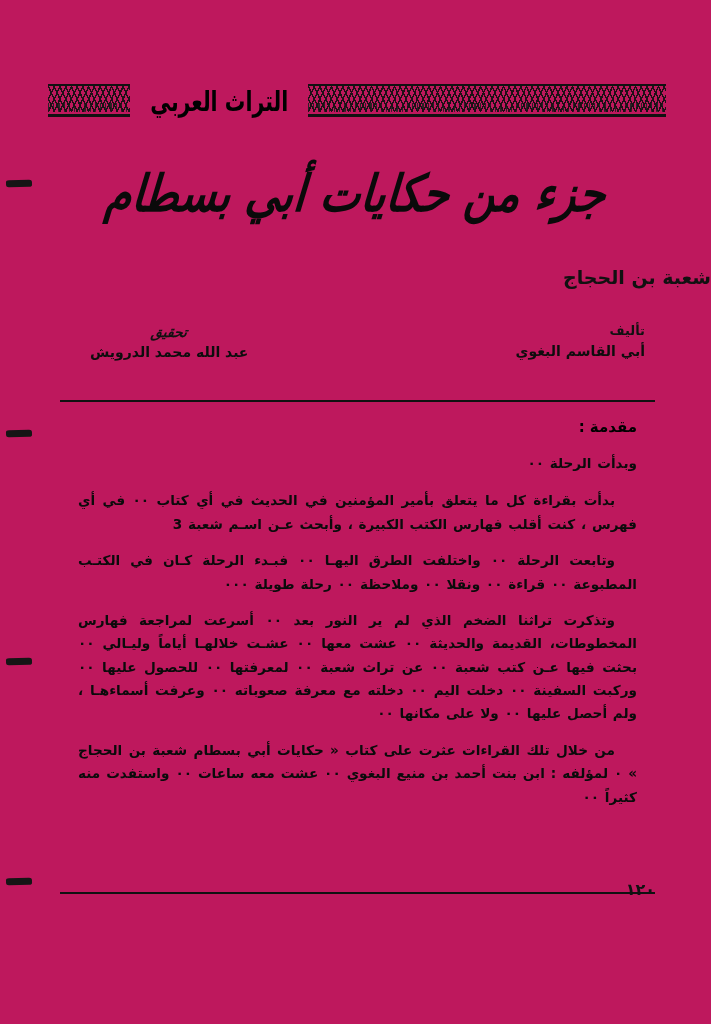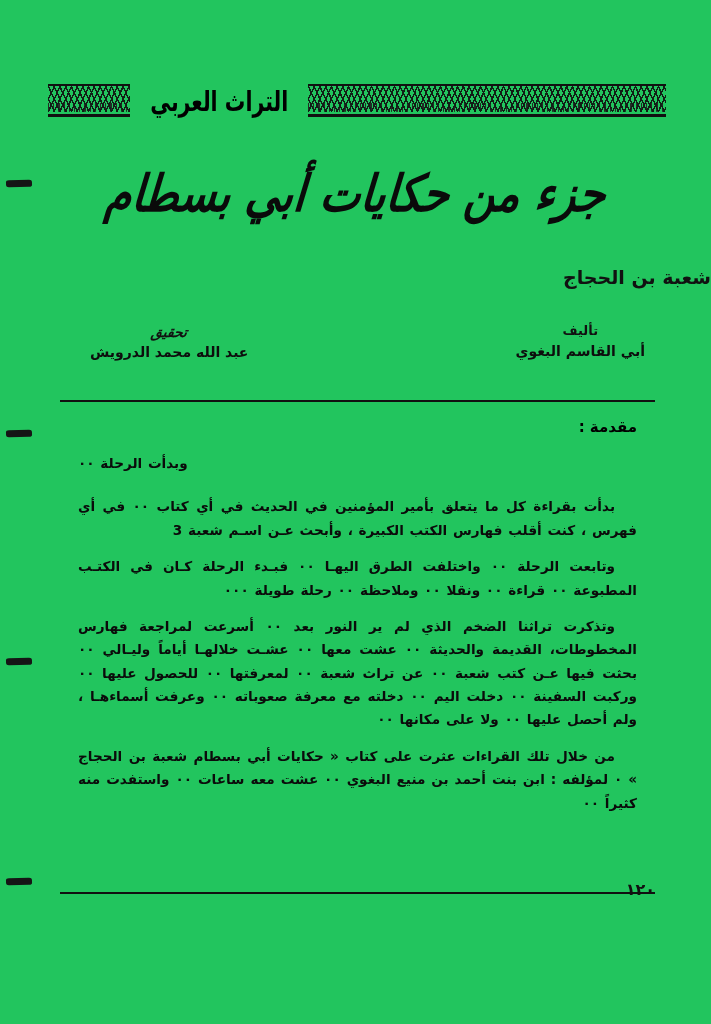--- a/index.html
+++ b/index.html
@@ -10,21 +10,21 @@
   }
   body {
     font-family: "DejaVu Sans", "Liberation Sans", sans-serif;
   }
 
   #page {
     position: relative;
     width: 711px;
     height: 1024px;
     margin: 0 auto;
-    background: #22c55e;
+    background: #be185d;
     overflow: hidden;
   }
 
   
   .margin-mark {
     position: absolute;
     left: 6px;
     width: 26px;
     height: 7px;
     background: #151515;
@@ -129,21 +129,21 @@
     right: 60px;
     top: 322px;
     height: 60px;
   }
   .credit-col {
     position: absolute;
     top: 0;
     text-align: center;
     line-height: 1.45;
   }
-  .credit-col.author { right: 6px; }
+  .credit-col.author { right: 6px; text-align: right; }
   .credit-col.editor { left: 30px; }
   .credit-role {
     font-family: "DejaVu Sans", sans-serif;
     font-size: 13px;
     font-weight: bold;
     color: #111;
     letter-spacing: 1px;
     display: block;
   }
   .credit-role.script {
@@ -191,23 +191,23 @@
     font-size: 13.6px;
     font-weight: bold;
     line-height: 1.72;
     color: #0b0b0b;
     text-align: justify;
     text-justify: inter-word;
     text-indent: 22px;
     word-spacing: 1px;
   }
   p.para.short {
-    text-align: left;
+    text-align: right;
     text-indent: 0;
-    margin-bottom: 20px;
+    margin-bottom: 14px;
   }
   p.para:last-child { margin-bottom: 16px; }
   .pn-wrap {
     position: absolute;
     right: 56px;
     top: 880px;
     font-family: "DejaVu Sans", sans-serif;
     font-size: 16px;
     font-weight: bold;
     color: #111;

